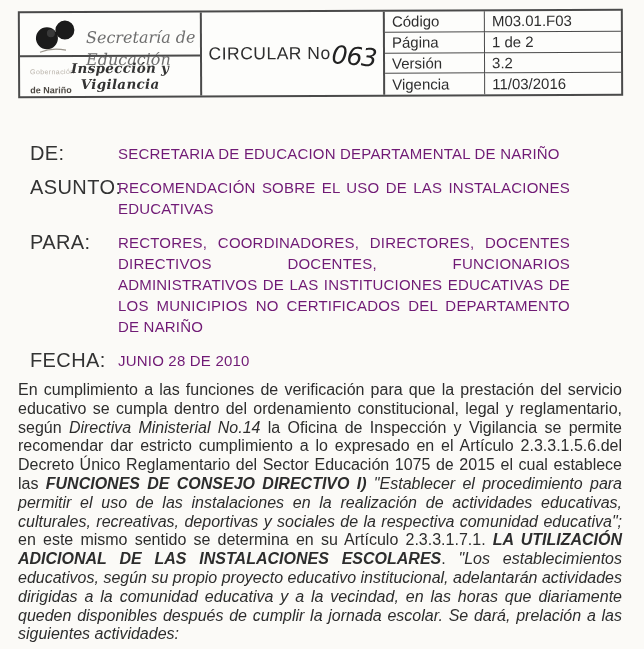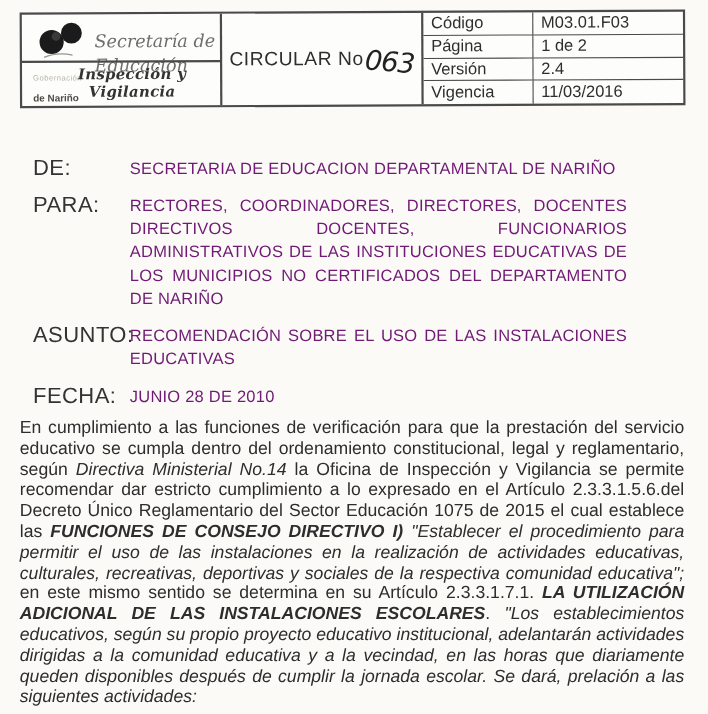--- a/index.html
+++ b/index.html
@@ -96,38 +96,38 @@
       <span class="circular-label">CIRCULAR No</span>
       <span class="circular-number">063</span>
     </div>
 
     <div class="meta-cell">
       <div class="mlabel">Código</div>
       <div class="mvalue">M03.01.F03</div>
       <div class="mlabel">Página</div>
       <div class="mvalue">1 de 2</div>
       <div class="mlabel">Versión</div>
-      <div class="mvalue">2.4</div>
+      <div class="mvalue">3.2</div>
       <div class="mlabel last">Vigencia</div>
       <div class="mvalue last">11/03/2016</div>
     </div>
   </div>
 
   <div class="fields">
     <div class="field-row">
       <div class="field-label">DE:</div>
       <div class="field-value">SECRETARIA DE EDUCACION DEPARTAMENTAL DE NARIÑO</div>
     </div>
     <div class="field-row">
+      <div class="field-label">ASUNTO:</div>
+      <div class="field-value">RECOMENDACIÓN SOBRE EL USO DE LAS INSTALACIONES EDUCATIVAS</div>
+    </div>
+    <div class="field-row">
       <div class="field-label">PARA:</div>
       <div class="field-value">RECTORES, COORDINADORES, DIRECTORES, DOCENTES DIRECTIVOS DOCENTES, FUNCIONARIOS ADMINISTRATIVOS DE LAS INSTITUCIONES EDUCATIVAS DE LOS MUNICIPIOS NO CERTIFICADOS DEL DEPARTAMENTO DE NARIÑO</div>
-    </div>
-    <div class="field-row">
-      <div class="field-label">ASUNTO:</div>
-      <div class="field-value">RECOMENDACIÓN SOBRE EL USO DE LAS INSTALACIONES EDUCATIVAS</div>
     </div>
     <div class="field-row">
       <div class="field-label">FECHA:</div>
       <div class="field-value">JUNIO 28 DE 2010</div>
     </div>
   </div>
 
   <div class="body-text"><span class="seg-n">En cumplimiento a las funciones de verificación para que la prestación del servicio educativo se cumpla dentro del ordenamiento constitucional, legal y reglamentario, según </span><span class="seg-i">Directiva Ministerial No.14</span><span class="seg-n"> la Oficina de Inspección y Vigilancia se permite recomendar dar estricto cumplimiento a lo expresado en el Artículo 2.3.3.1.5.6.del Decreto Único Reglamentario del Sector Educación 1075 de 2015 el cual establece las </span><span class="seg-bi">FUNCIONES DE CONSEJO DIRECTIVO I) </span><span class="seg-i">"Establecer el procedimiento para permitir el uso de las instalaciones en la realización de actividades educativas, culturales, recreativas, deportivas y sociales de la respectiva comunidad educativa";</span><span class="seg-n"> en este mismo sentido se determina en su Artículo 2.3.3.1.7.1. </span><span class="seg-bi">LA UTILIZACIÓN ADICIONAL DE LAS INSTALACIONES ESCOLARES</span><span class="seg-n">. </span><span class="seg-i">"Los establecimientos educativos, según su propio proyecto educativo institucional, adelantarán actividades dirigidas a la comunidad educativa y a la vecindad, en las horas que diariamente queden disponibles después de cumplir la jornada escolar. Se dará, prelación a las siguientes actividades:</span></div>
 
 </div>

